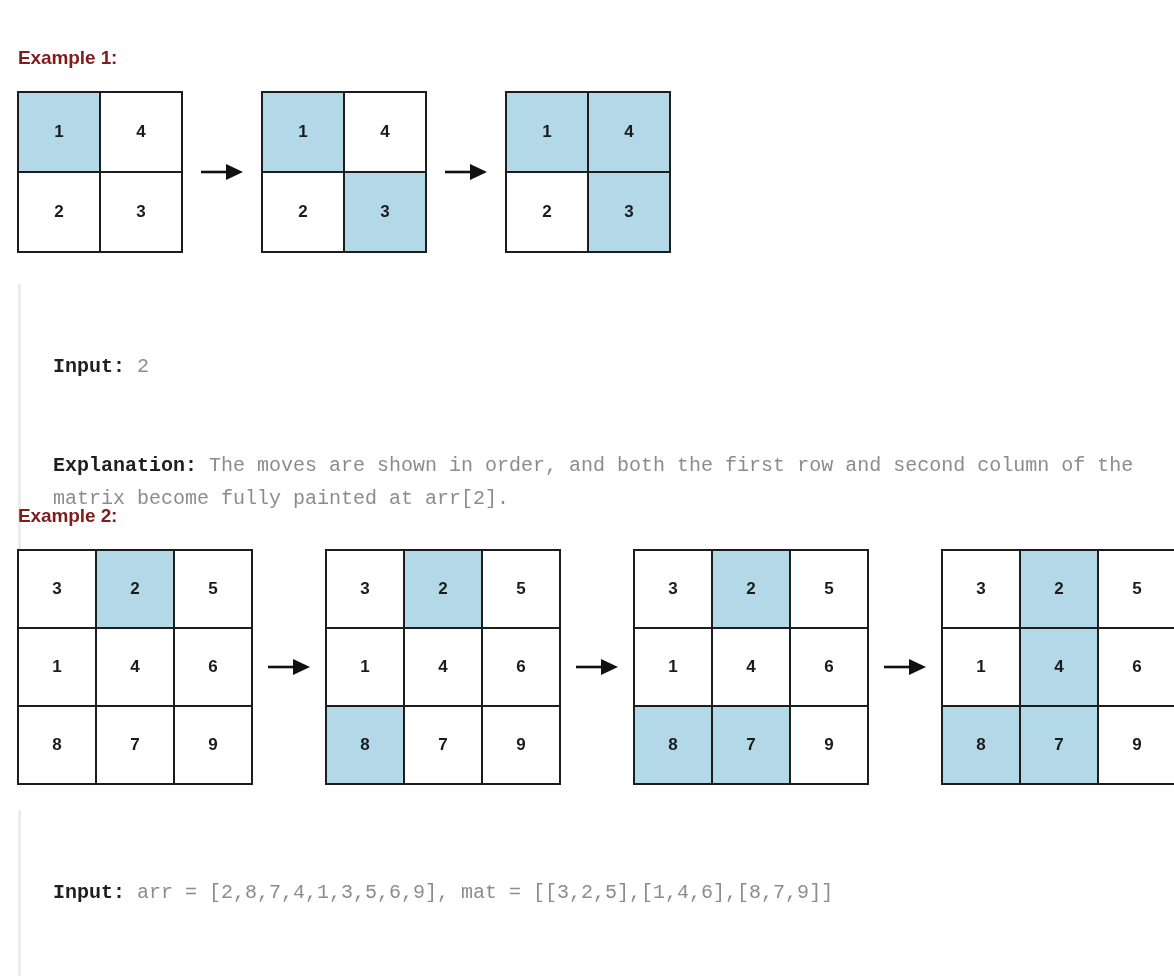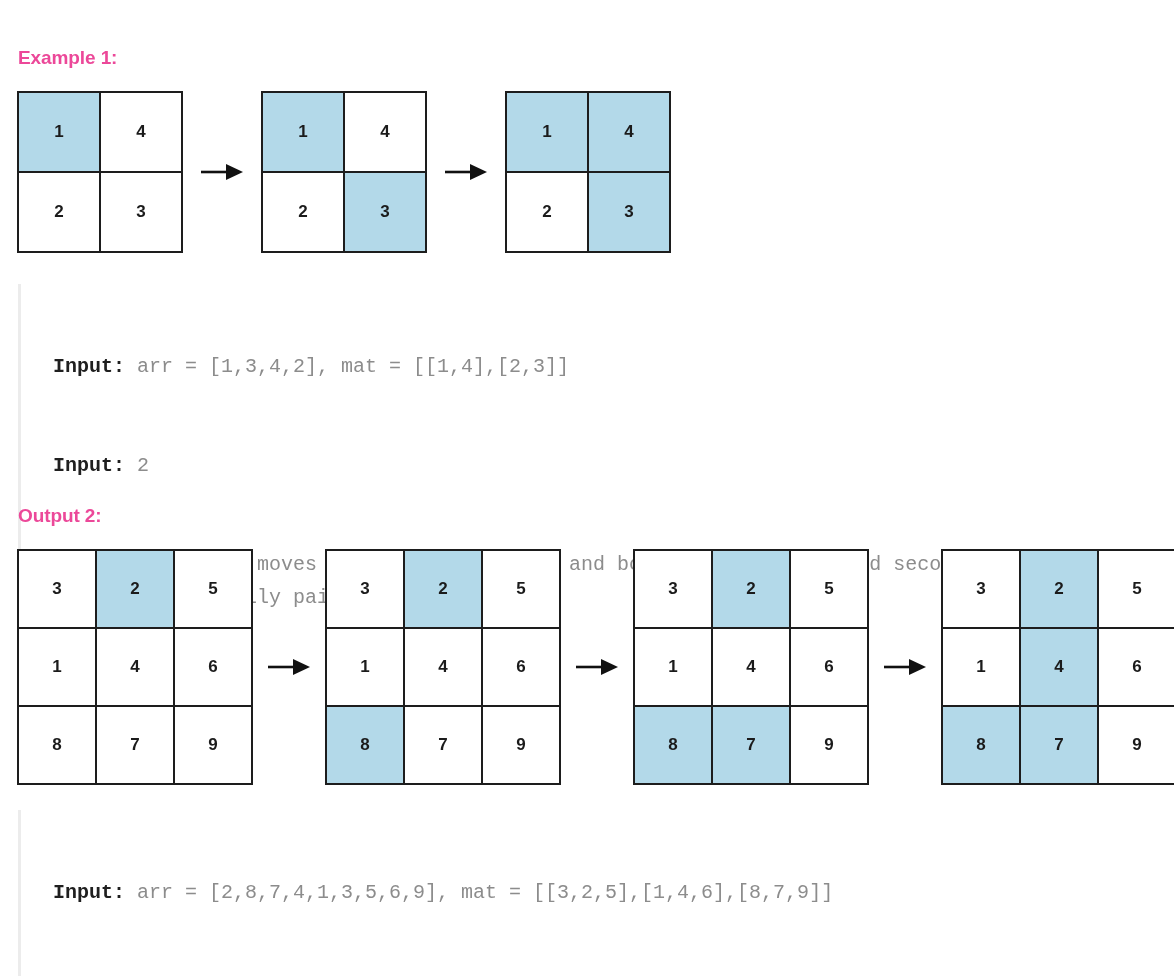--- a/index.html
+++ b/index.html
@@ -23,21 +23,21 @@
   }
 
   
   .ex-heading {
     position: absolute;
     left: 18px;
     font-family: "Liberation Sans", sans-serif;
     font-weight: bold;
     font-size: 19px;
     line-height: 22px;
-    color: #ec4899;
+    color: #7f1d1d;
     letter-spacing: -0.1px;
   }
   #heading-1 { top: 28px; }
   #heading-2 { top: 486px; }
 
   
   .figure-row {
     position: absolute;
     display: flex;
     align-items: center;
@@ -146,26 +146,25 @@
       </div>
       <div class="grid size2">
         <div class="cell painted">1</div>
         <div class="cell painted">4</div>
         <div class="cell">2</div>
         <div class="cell painted">3</div>
       </div>
     </div>
 
   <div class="code-block" id="code-block-1">
-    <span class="code-line"><span class="code-label">Input: </span><span class="code-value">arr = [1,3,4,2], mat = [[1,4],[2,3]]</span></span>
     <span class="code-line"><span class="code-label">Input: </span><span class="code-value">2</span></span>
     <span class="code-line"><span class="code-label">Explanation: </span><span class="code-value">The moves are shown in order, and both the first row and second column of the matrix become fully painted at arr[2].</span></span>
   </div>
 
-  <h3 class="ex-heading" id="heading-2">Output 2:</h3>
+  <h3 class="ex-heading" id="heading-2">Example 2:</h3>
 
   <div class="figure-row" id="figure-row-2">
       <div class="grid size3">
         <div class="cell">3</div>
         <div class="cell painted">2</div>
         <div class="cell">5</div>
         <div class="cell">1</div>
         <div class="cell">4</div>
         <div class="cell">6</div>
         <div class="cell">8</div>

